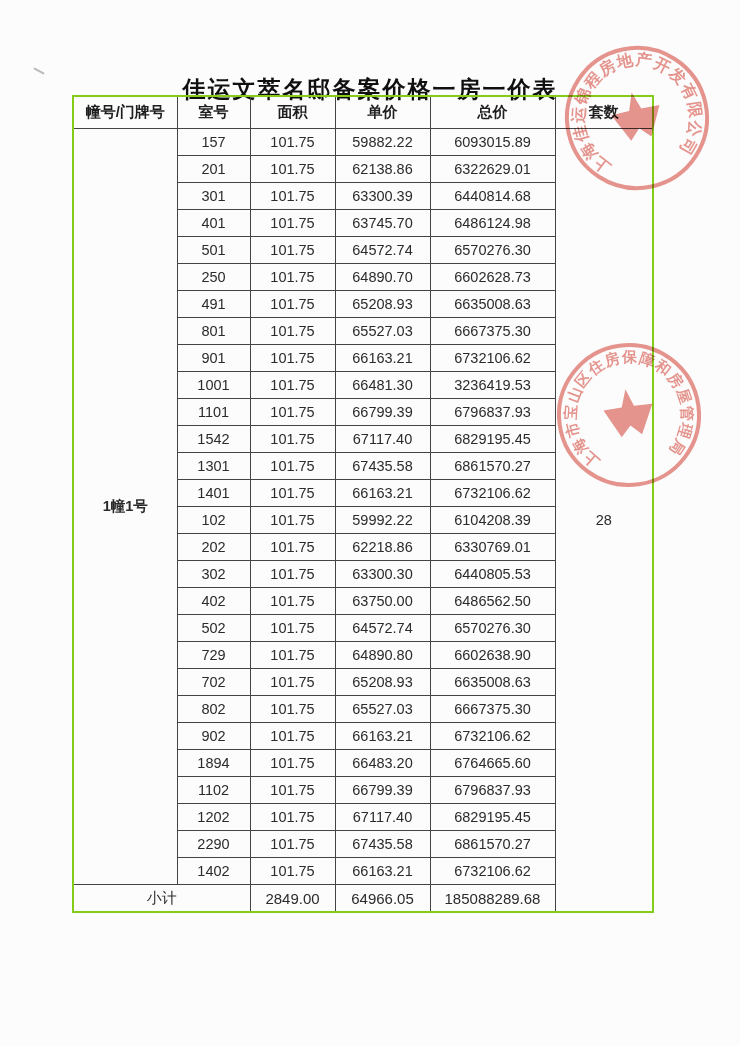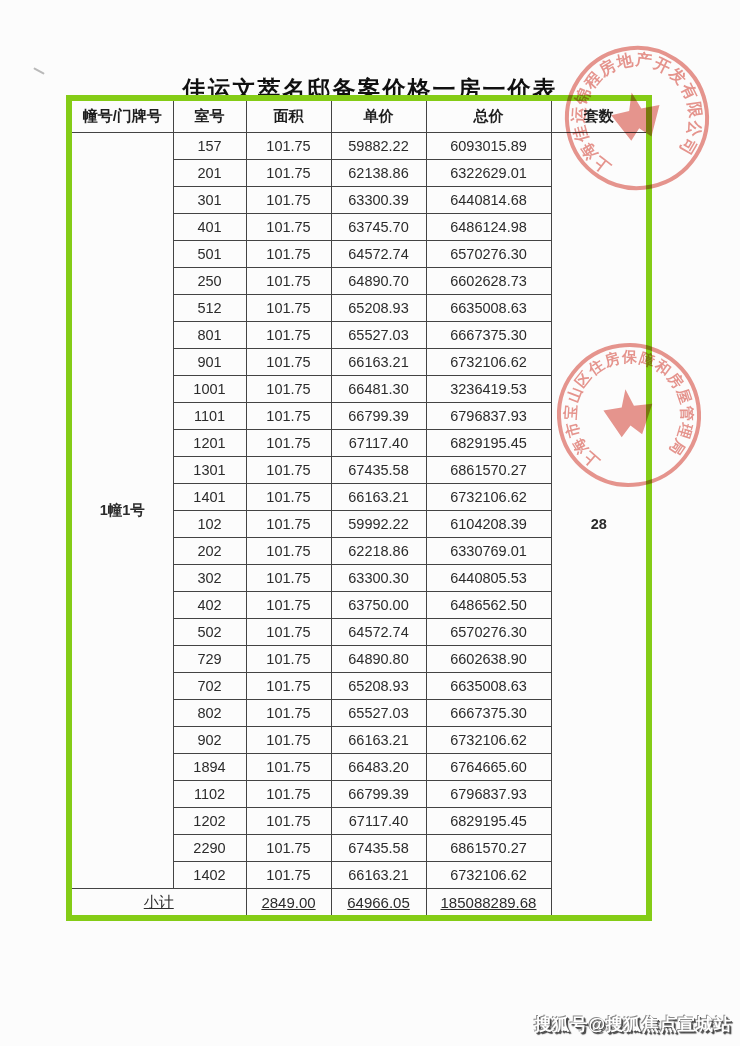--- a/index.html
+++ b/index.html
@@ -10,33 +10,33 @@
   .title{
     position:absolute;top:41px;left:0;right:0;text-align:center;
     font-family:"Liberation Serif","DejaVu Serif",serif;
     font-size:23px;font-weight:bold;color:#101010;letter-spacing:2px;margin-top:33px;
   }
   .scan-artifact{
     position:absolute;left:33px;top:70px;width:12px;height:2px;background:#b9b9b9;
     transform:rotate(28deg);border-radius:2px;
   }
   table.price-table{
-    position:absolute;left:66px;top:95px;border-collapse:collapse;table-layout:fixed;
-    border:6px solid #84cc16;background:transparent;
+    position:absolute;left:72px;top:95px;border-collapse:collapse;table-layout:fixed;
+    border:2px solid #84cc16;background:transparent;
   }
   .price-table th,.price-table td{
     border:1px solid #444;text-align:center;vertical-align:middle;
     padding:0;font-size:14.5px;color:#2b2b2b;overflow:hidden;white-space:nowrap;
   }
   .price-table thead th{height:31px;font-size:15px;font-weight:600;color:#1e1e1e;}
   .price-table thead th.first-header{font-weight:bold;}
   .price-table tbody td{height:26px;}
   .building-cell{font-weight:bold;font-size:15px;}
-  .units-cell{font-size:15px;font-weight:bold;}
-  .subtotal-row td{height:27px;font-size:15px;text-decoration:underline;}
+  .units-cell{font-size:15px;}
+  .subtotal-row td{height:27px;font-size:15px;}
   .subtotal-label{font-size:15px;}
   .stamp{position:absolute;mix-blend-mode:multiply;opacity:.6;}
   .stamp circle{stroke:#d84f44;fill:none;}
   .stamp polygon{fill:#d84f44;}
   .stamp text{fill:#d84f44;font-weight:bold;font-family:"Liberation Serif","DejaVu Serif",serif;}
   .stamp .arc-path{fill:none;stroke:none;}
   .watermark{
     position:absolute;right:8px;bottom:10px;font-size:17px;font-weight:bold;letter-spacing:1px;
     color:#ffffff;
     text-shadow:-1px -1px 0 #8a8a8a,1px 1px 0 #4a4a4a,2px 2px 1px #3f3f3f;
@@ -103,21 +103,21 @@
           <td>64572.74</td>
           <td>6570276.30</td>
         </tr>
         <tr>
           <td>250</td>
           <td>101.75</td>
           <td>64890.70</td>
           <td>6602628.73</td>
         </tr>
         <tr>
-          <td>512</td>
+          <td>491</td>
           <td>101.75</td>
           <td>65208.93</td>
           <td>6635008.63</td>
         </tr>
         <tr>
           <td>801</td>
           <td>101.75</td>
           <td>65527.03</td>
           <td>6667375.30</td>
         </tr>
@@ -133,21 +133,21 @@
           <td>66481.30</td>
           <td>3236419.53</td>
         </tr>
         <tr>
           <td>1101</td>
           <td>101.75</td>
           <td>66799.39</td>
           <td>6796837.93</td>
         </tr>
         <tr>
-          <td>1201</td>
+          <td>1542</td>
           <td>101.75</td>
           <td>67117.40</td>
           <td>6829195.45</td>
         </tr>
         <tr>
           <td>1301</td>
           <td>101.75</td>
           <td>67435.58</td>
           <td>6861570.27</td>
         </tr>
@@ -265,15 +265,14 @@
     <g transform="rotate(-8 80 80)">
       <circle cx="80" cy="80" r="70" stroke-width="4"></circle>
       <path id="sealArc2" class="arc-path" d="M 45.9 120.6 A 53 53 0 1 1 114.1 120.6"></path>
       <text font-size="15" letter-spacing="1.2">
         <textPath href="#sealArc2">上海市宝山区住房保障和房屋管理局</textPath>
       </text>
       <polygon points="80,54 86.2,71.5 104.7,72 90.3,101 80,90.5 69.7,101 55.3,72 73.8,71.5"></polygon>
     </g>
   </svg>
 
-  <div class="watermark">搜狐号@搜狐焦点宣城站</div>
 
 </div>
 
 </body></html>

